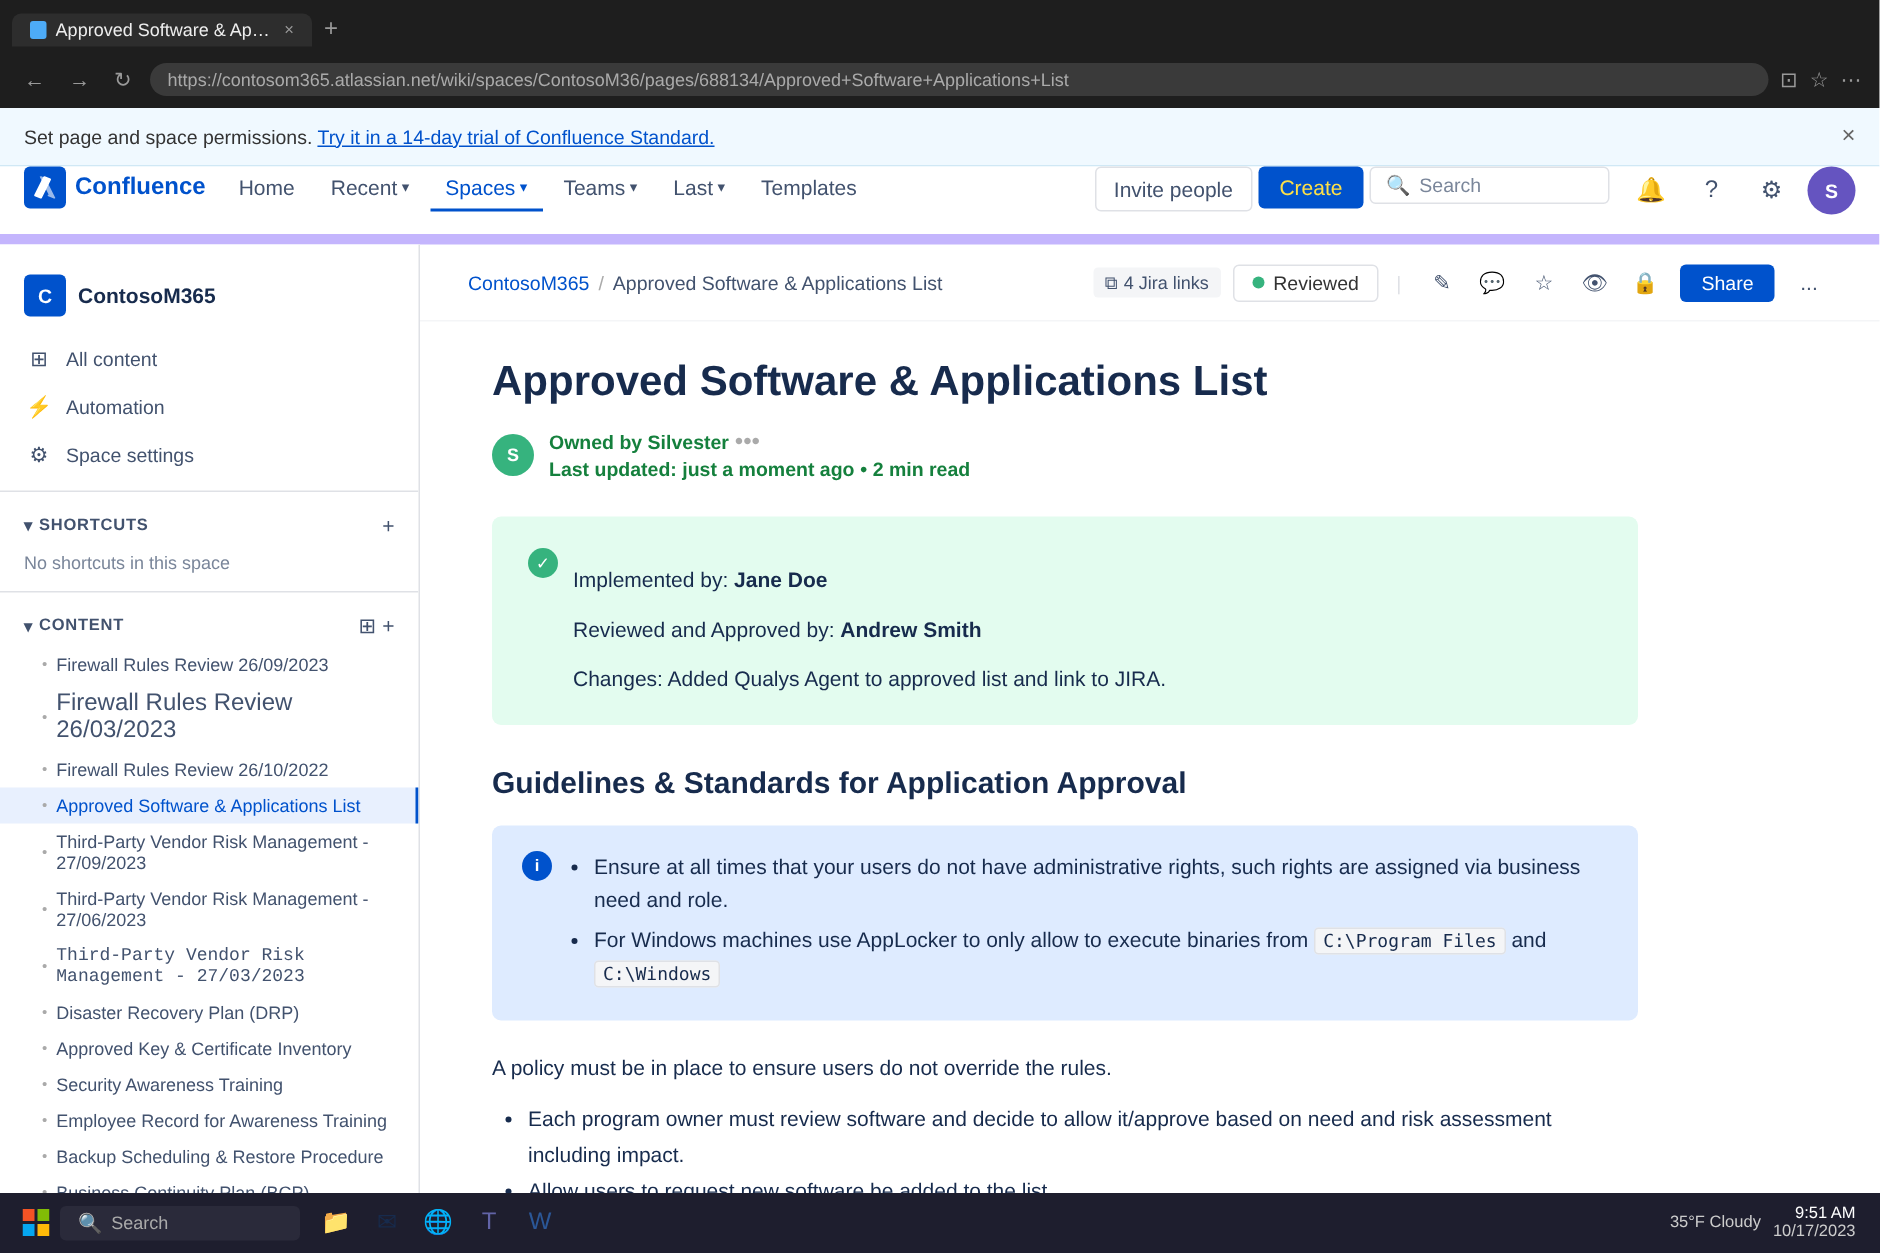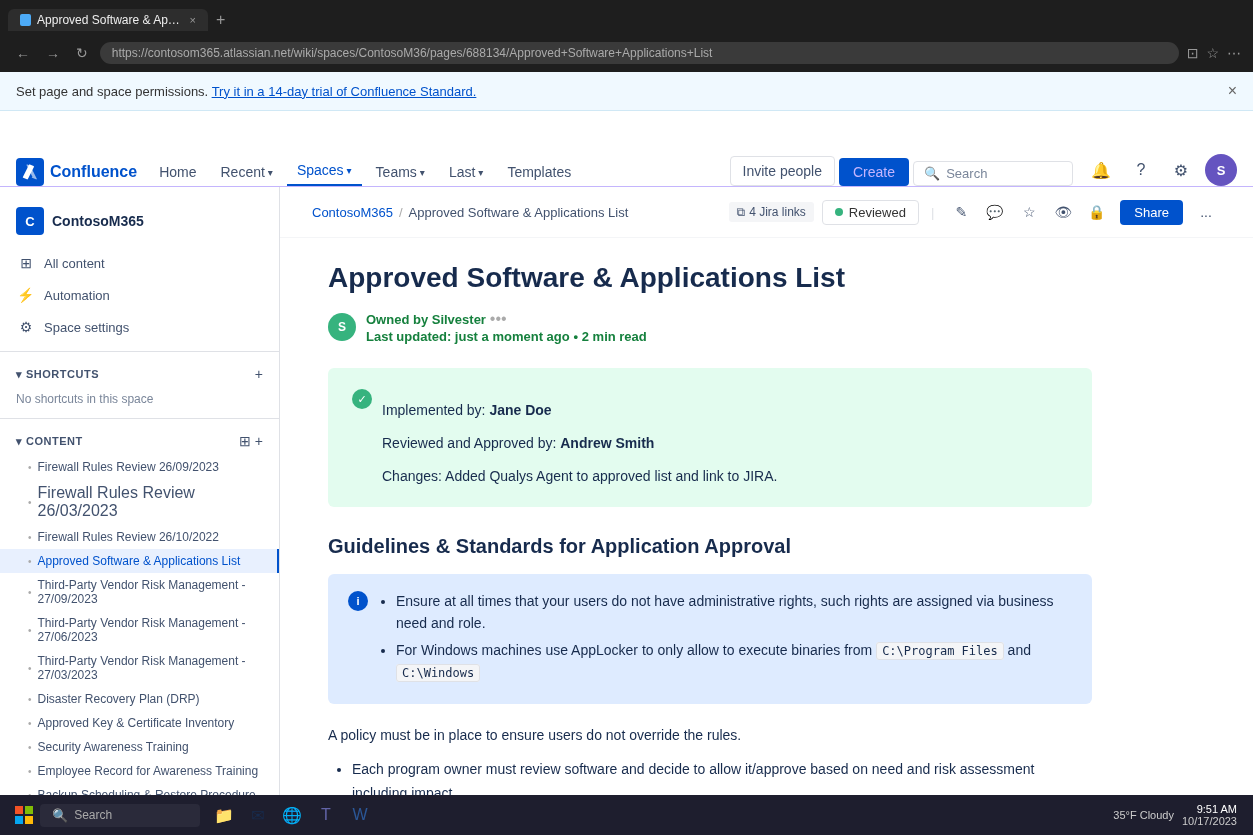--- a/index.html
+++ b/index.html
@@ -16,34 +16,34 @@
     .browser-nav-btn { color: #999; font-size: 14px; cursor: pointer; padding: 2px 4px; }
     .browser-address-input { flex: 1; background: #3a3a3a; border: none; border-radius: 12px; padding: 4px 12px; color: #ccc; font-size: 12px; }
     .browser-icons { display: flex; gap: 8px; color: #999; font-size: 14px; }
 
     
     .info-banner { background: #f0f9ff; border-bottom: 1px solid #d0e8f5; padding: 10px 16px; display: flex; align-items: center; justify-content: space-between; font-size: 13px; color: #333; }
     .info-banner a { color: #0052cc; text-decoration: underline; }
     .info-banner .close-btn { cursor: pointer; color: #666; font-size: 16px; }
 
     
-    .nav-bar { display: flex; align-items: flex-end; padding: 0 16px; height: 52px; border-bottom: 1px solid #c4b5fd; background: #fff; gap: 4px; margin-top: 24px; }
+    .nav-bar { display: flex; align-items: flex-start; padding: 0 16px; height: 52px; border-bottom: 7px solid #c4b5fd; background: #fff; gap: 4px; }
     .nav-logo { display: flex; align-items: center; gap: 6px; margin-right: 8px; }
     .nav-logo .logo-icon { width: 28px; height: 28px; background: #0052cc; border-radius: 4px; display: flex; align-items: center; justify-content: center; color: #fff; font-size: 16px; }
     .nav-logo .logo-text { font-size: 16px; font-weight: 600; color: #0052cc; }
     .nav-item { padding: 6px 10px; border-radius: 4px; cursor: pointer; font-size: 14px; color: #42526e; display: flex; align-items: center; gap: 3px; }
     .nav-item.active { color: #0052cc; border-bottom: 2px solid #0052cc; border-radius: 0; }
     .nav-item .chevron { font-size: 10px; }
     .nav-spacer { flex: 1; }
     .nav-search { display: flex; align-items: center; border: 1px solid #dfe1e6; border-radius: 4px; padding: 4px 10px; gap: 6px; width: 160px; color: #7a869a; font-size: 13px; cursor: pointer; }
     .nav-actions { display: flex; align-items: center; gap: 8px; margin-left: 8px; }
     .nav-icon-btn { width: 32px; height: 32px; border-radius: 50%; display: flex; align-items: center; justify-content: center; cursor: pointer; color: #42526e; font-size: 16px; }
     .nav-avatar { width: 32px; height: 32px; border-radius: 50%; background: #6554c0; color: #fff; display: flex; align-items: center; justify-content: center; font-size: 13px; font-weight: 600; cursor: pointer; }
     .btn-invite { background: #fff; border: 1px solid #dfe1e6; padding: 6px 12px; border-radius: 4px; cursor: pointer; font-size: 14px; color: #42526e; }
-    .btn-create { background: #0052cc; color: #c4b5fd; padding: 6px 14px; border-radius: 4px; cursor: pointer; font-size: 14px; border: none; }
+    .btn-create { background: #0052cc; color: #fde047; padding: 6px 14px; border-radius: 4px; cursor: pointer; font-size: 14px; border: none; }
 
     
     .main-layout { display: flex; height: calc(835px - 34px - 38px - 40px - 52px); }
 
     
     .sidebar { width: 280px; border-right: 1px solid #dfe1e6; overflow-y: auto; padding: 12px 0; flex-shrink: 0; background: #fff; }
     .sidebar-space { display: flex; align-items: center; gap: 8px; padding: 8px 16px 12px; }
     .sidebar-space-icon { width: 28px; height: 28px; background: #0052cc; border-radius: 4px; display: flex; align-items: center; justify-content: center; color: #fff; font-size: 13px; font-weight: 700; }
     .sidebar-space-name { font-size: 14px; font-weight: 600; color: #172b4d; }
     .sidebar-nav-item { display: flex; align-items: center; gap: 8px; padding: 6px 16px; cursor: pointer; color: #42526e; font-size: 13px; }
@@ -243,21 +243,21 @@
     <div class="sidebar-sub-item active">
       <span style="font-size:12px;">Approved Software &amp; Applications List</span>
     </div>
     <div class="sidebar-sub-item">
       <span style="font-size:12px;">Third-Party Vendor Risk Management - 27/09/2023</span>
     </div>
     <div class="sidebar-sub-item">
       <span style="font-size:12px;">Third-Party Vendor Risk Management - 27/06/2023</span>
     </div>
     <div class="sidebar-sub-item">
-      <span style="font-size:12px;">Third-Party Vendor Risk Management - 27/03/2023</span>
+      <span style="font-size:12px;font-family:Liberation Mono, monospace;">Third-Party Vendor Risk Management - 27/03/2023</span>
     </div>
     <div class="sidebar-sub-item">
       <span style="font-size:12px;">Disaster Recovery Plan (DRP)</span>
     </div>
     <div class="sidebar-sub-item">
       <span style="font-size:12px;">Approved Key &amp; Certificate Inventory</span>
     </div>
     <div class="sidebar-sub-item">
       <span style="font-size:12px;">Security Awareness Training</span>
     </div>

